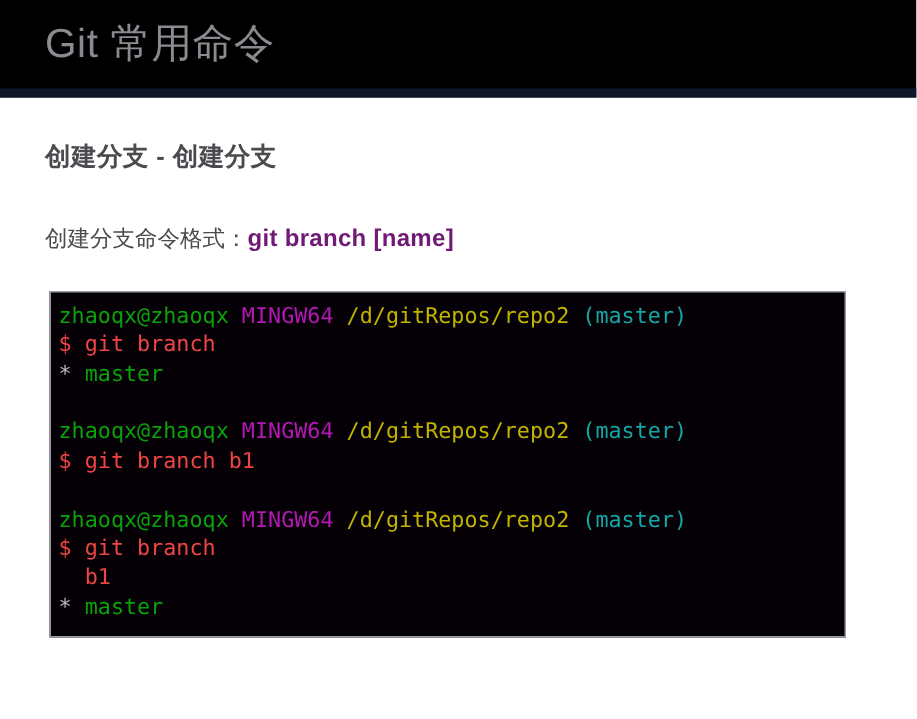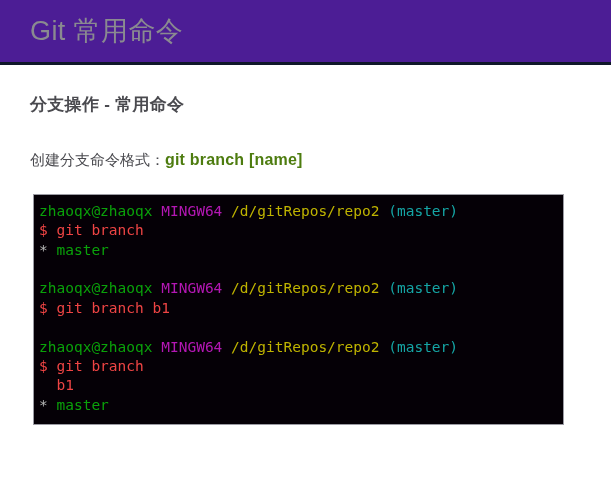--- a/index.html
+++ b/index.html
@@ -16,22 +16,22 @@
     -webkit-font-smoothing: antialiased;
   }
 
   
   .page-header {
     box-sizing: border-box;
     height: 65px;
     padding: 0 1px 0 30px;
     display: flex;
     align-items: center;
-    border-bottom: 3px solid #0f172a;
-    background: #4c1d95;
+    border-bottom: 6px solid #0f172a;
+    background: #000000;
   }
   .page-title {
     font-size: 27px;
     font-weight: 400;
     color: #8a8a90;
     letter-spacing: 0.4px;
     line-height: 1.2;
     white-space: nowrap;
   }
 
@@ -51,21 +51,21 @@
   .format-line {
     margin: 31px 0 0 0;
     font-size: 15px;
     color: #4a4a4f;
     line-height: 1.5;
     white-space: nowrap;
   }
   .format-line .cmd {
     font-weight: bold;
     font-size: 16px;
-    color: #4d7c0f;
+    color: #701a75;
     letter-spacing: 0.2px;
   }
 
   
   .terminal {
     box-sizing: border-box;
     margin: 22px 0 0 3px;
     width: 531px;
     height: 231px;
     background: #050006;
@@ -91,21 +91,21 @@
 </style>
 </head>
 <body>
 
 <div class="page-header">
   <div class="page-title">Git 常用命令</div>
 </div>
 
 <div class="content">
 
-  <div class="section-heading">分支操作 - 常用命令</div>
+  <div class="section-heading">创建分支 - 创建分支</div>
 
   <div class="format-line">
     <span>创建分支命令格式：</span><span class="cmd">git branch [name]</span>
   </div>
 
   <div class="terminal" id="terminal"><div class="t-line"><span class="c-user">zhaoqx@zhaoqx</span><span class="c-white"> </span><span class="c-mingw">MINGW64</span><span class="c-white"> </span><span class="c-path">/d/gitRepos/repo2</span><span class="c-white"> </span><span class="c-branch">(master)</span></div><div class="t-line"><span class="c-white">$ git branch</span></div><div class="t-line"><span class="c-star">*</span><span class="c-green"> master</span></div><div class="t-blank"></div><div class="t-line"><span class="c-user">zhaoqx@zhaoqx</span><span class="c-white"> </span><span class="c-mingw">MINGW64</span><span class="c-white"> </span><span class="c-path">/d/gitRepos/repo2</span><span class="c-white"> </span><span class="c-branch">(master)</span></div><div class="t-line"><span class="c-white">$ git branch b1</span></div><div class="t-blank"></div><div class="t-line"><span class="c-user">zhaoqx@zhaoqx</span><span class="c-white"> </span><span class="c-mingw">MINGW64</span><span class="c-white"> </span><span class="c-path">/d/gitRepos/repo2</span><span class="c-white"> </span><span class="c-branch">(master)</span></div><div class="t-line"><span class="c-white">$ git branch</span></div><div class="t-line"><span class="c-star"> </span><span class="c-white"> b1</span></div><div class="t-line"><span class="c-star">*</span><span class="c-green"> master</span></div></div>
 
 </div>
 
 </body></html>

